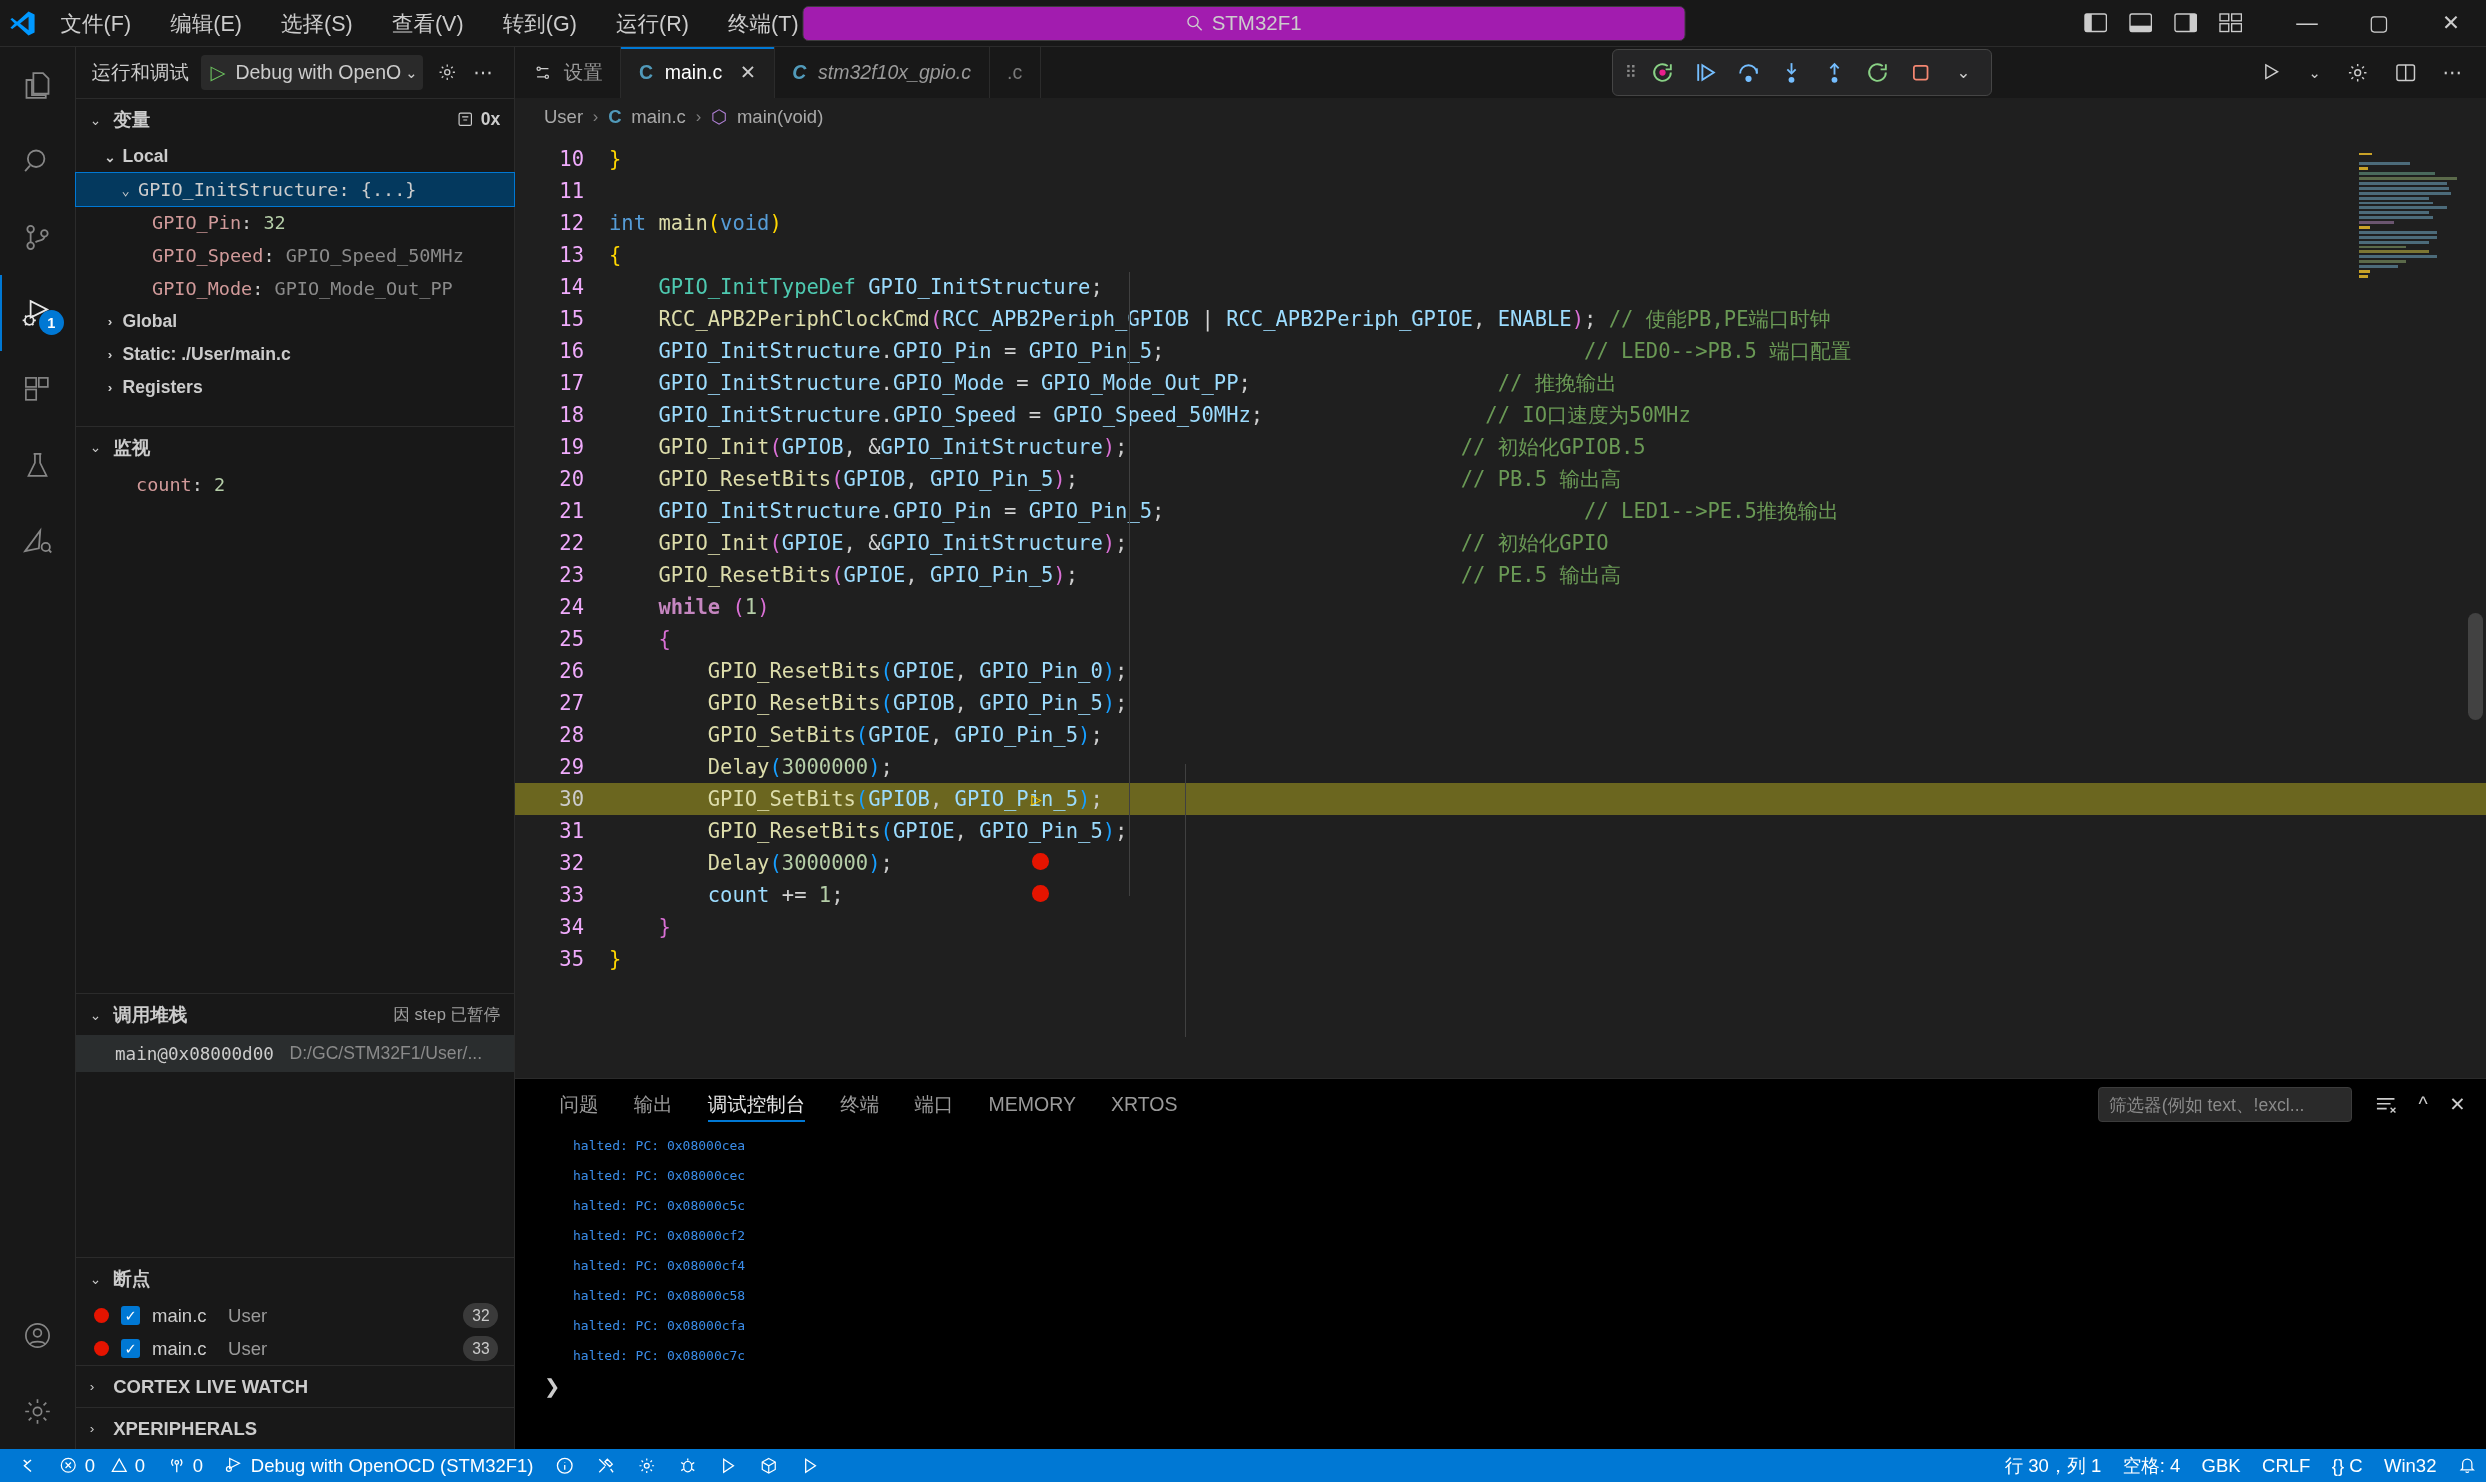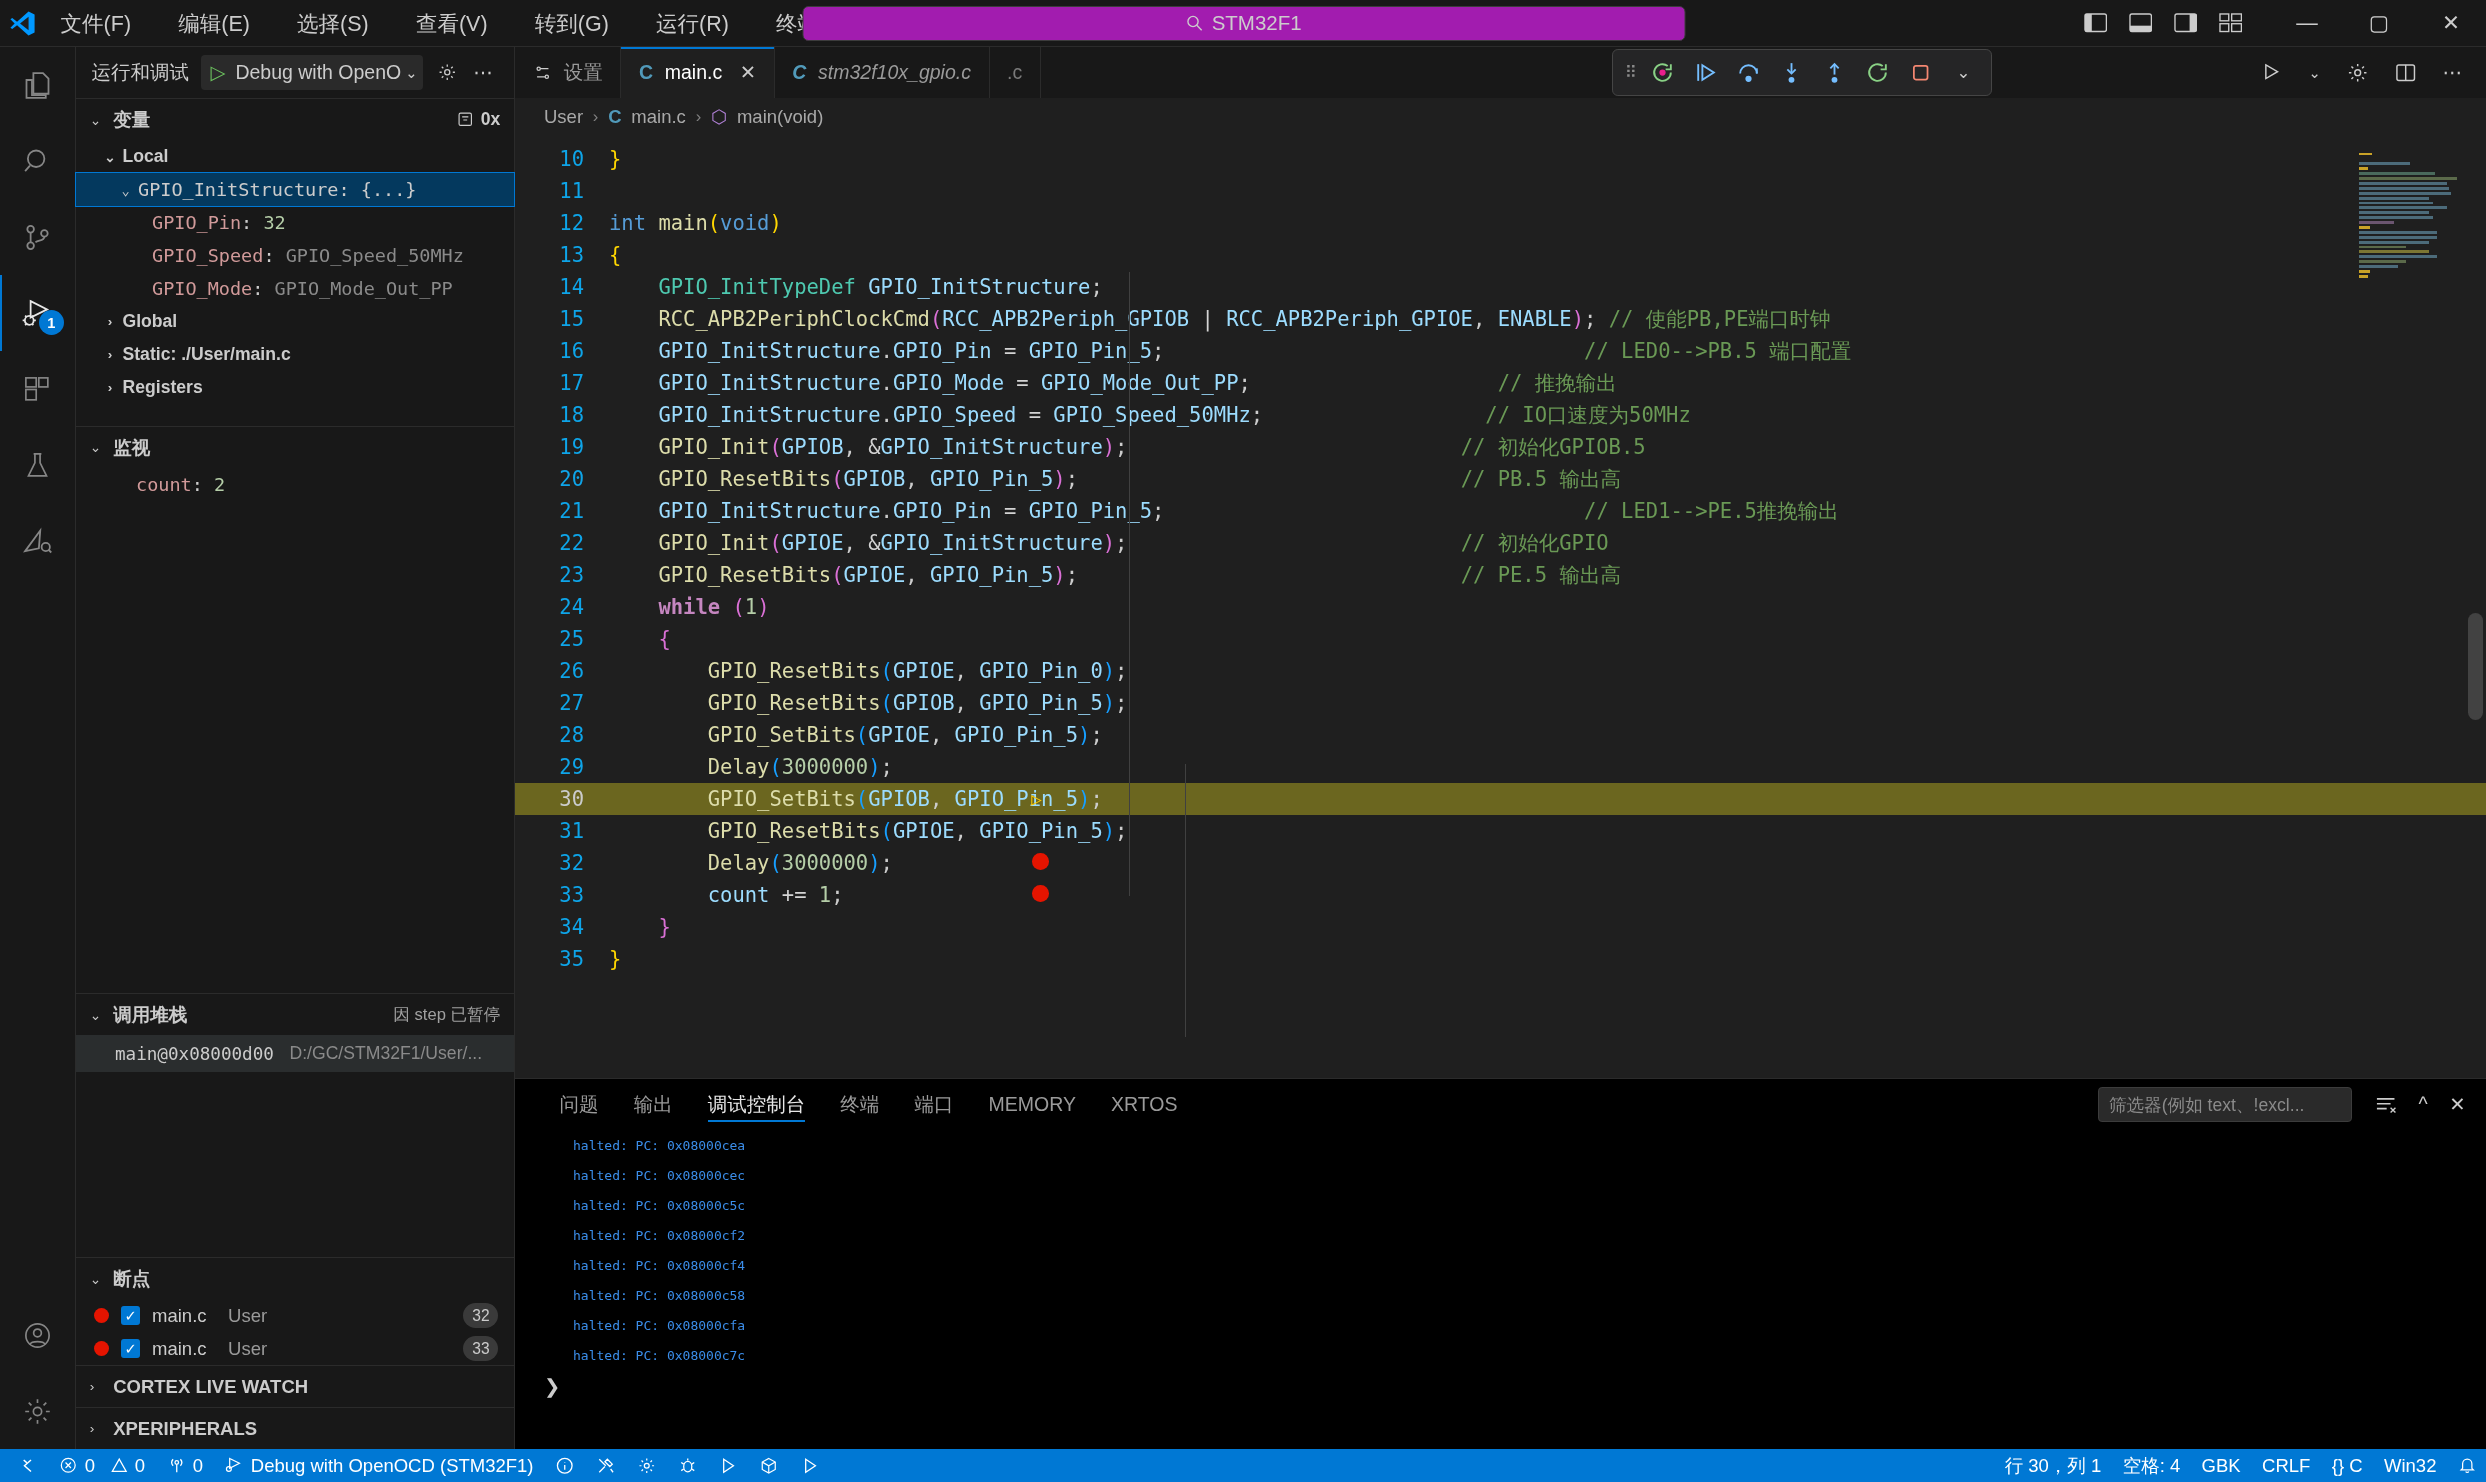--- a/index.html
+++ b/index.html
@@ -10,21 +10,21 @@
     overflow:hidden;
   }
   body { display:flex; flex-direction:column; }
 
   
   .titlebar {
     height:47px; background:#181818; display:flex; align-items:center;
     border-bottom:1px solid #2b2b2b; flex:0 0 47px; position:relative;
   }
   .vscode-logo { width:45px; display:flex; align-items:center; justify-content:center; }
-  .menu { display:flex; align-items:center; gap:16px; }
+  .menu { display:flex; align-items:center; gap:8px; }
   .menu-item {
     color:#cccccc; font-size:21.5px; padding:3.9px 15.6px; white-space:nowrap;
   }
   .navbtns { display:flex; align-items:center; gap:25px; margin-left:45px; color:#9d9d9d; font-size:25px;}
   .searchwrap { position:absolute; left:50%; transform:translateX(-50%); width:883px; }
   .searchbox {
     height:35px; background:#a21caf; border:1px solid #3c3c3c; border-radius:5.9px;
     display:flex; align-items:center; justify-content:center; gap:7.8px;
     color:#cccccc; font-size:20.5px;
   }
@@ -152,21 +152,21 @@
   .bc-c { color:#519aba; font-weight:bold;}
   .bc-sym { color:#b180d7; }
 
   .editor { flex:1 1 auto; background:#1f1f1f; position:relative; overflow:hidden; min-height:0;}
   .codearea { position:relative; font-family:"DejaVu Sans Mono", monospace; font-size:20.5px; }
   .cline { height:32px; display:flex; align-items:center; white-space:pre; position:relative;}
   .cline.hl { background:#6b661f; }
   .gutter-mark { position:absolute; left:517px; width:29px; text-align:center;}
   .bpd { width:16.6px; height:16.6px; border-radius:50%; background:#e51400; display:inline-block;}
   .arrow { color:#ffcc00; font-size:17.6px; }
-  .lnum { width:94px; text-align:right; color:#0ea5e9; flex:0 0 94px; padding-right:25px;}
+  .lnum { width:94px; text-align:right; color:#f0abfc; flex:0 0 94px; padding-right:25px;}
   .code { white-space:pre; }
   .k-kw { color:#569cd6; }
   .k-ctl { color:#c586c0;font-weight:bold; }
   .k-type { color:#4ec9b0; }
   .k-fn { color:#dcdcaa; }
   .k-var { color:#9cdcfe; }
   .k-num { color:#b5cea8; }
   .k-cm { color:#6a9955; }
   .k-p { color:#cccccc; }
   .k-br1 { color:#ffd700; }

